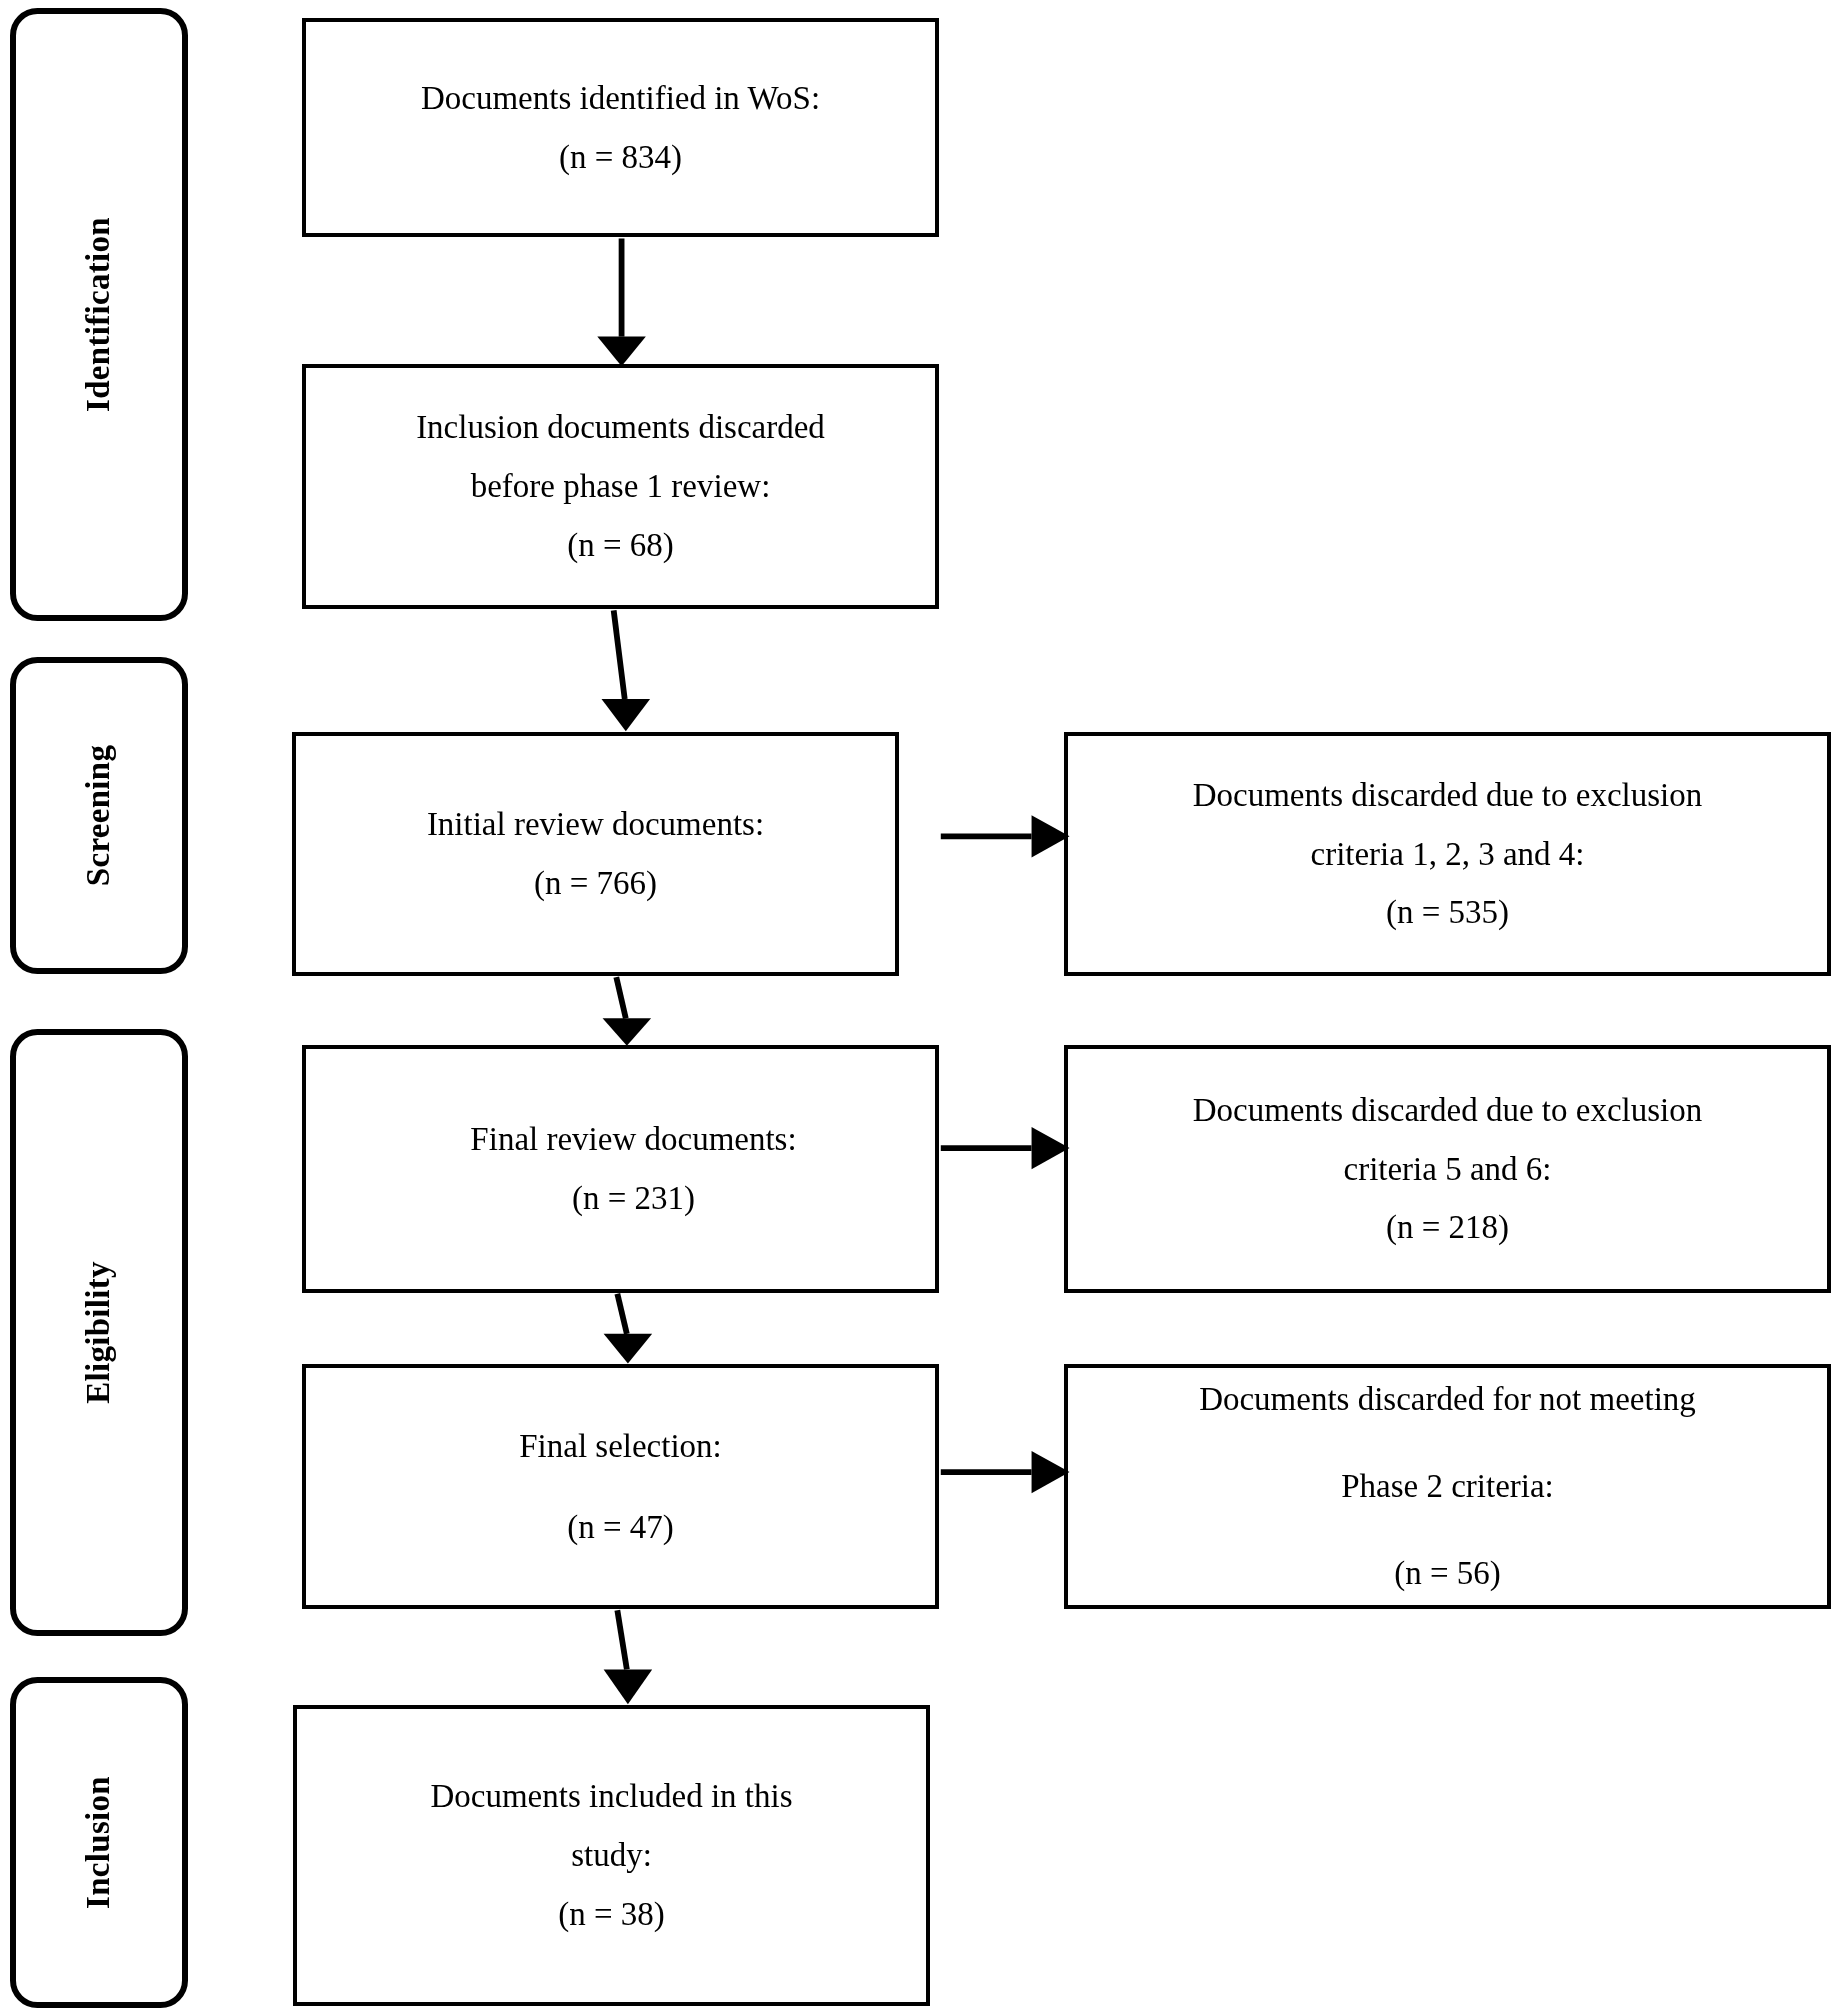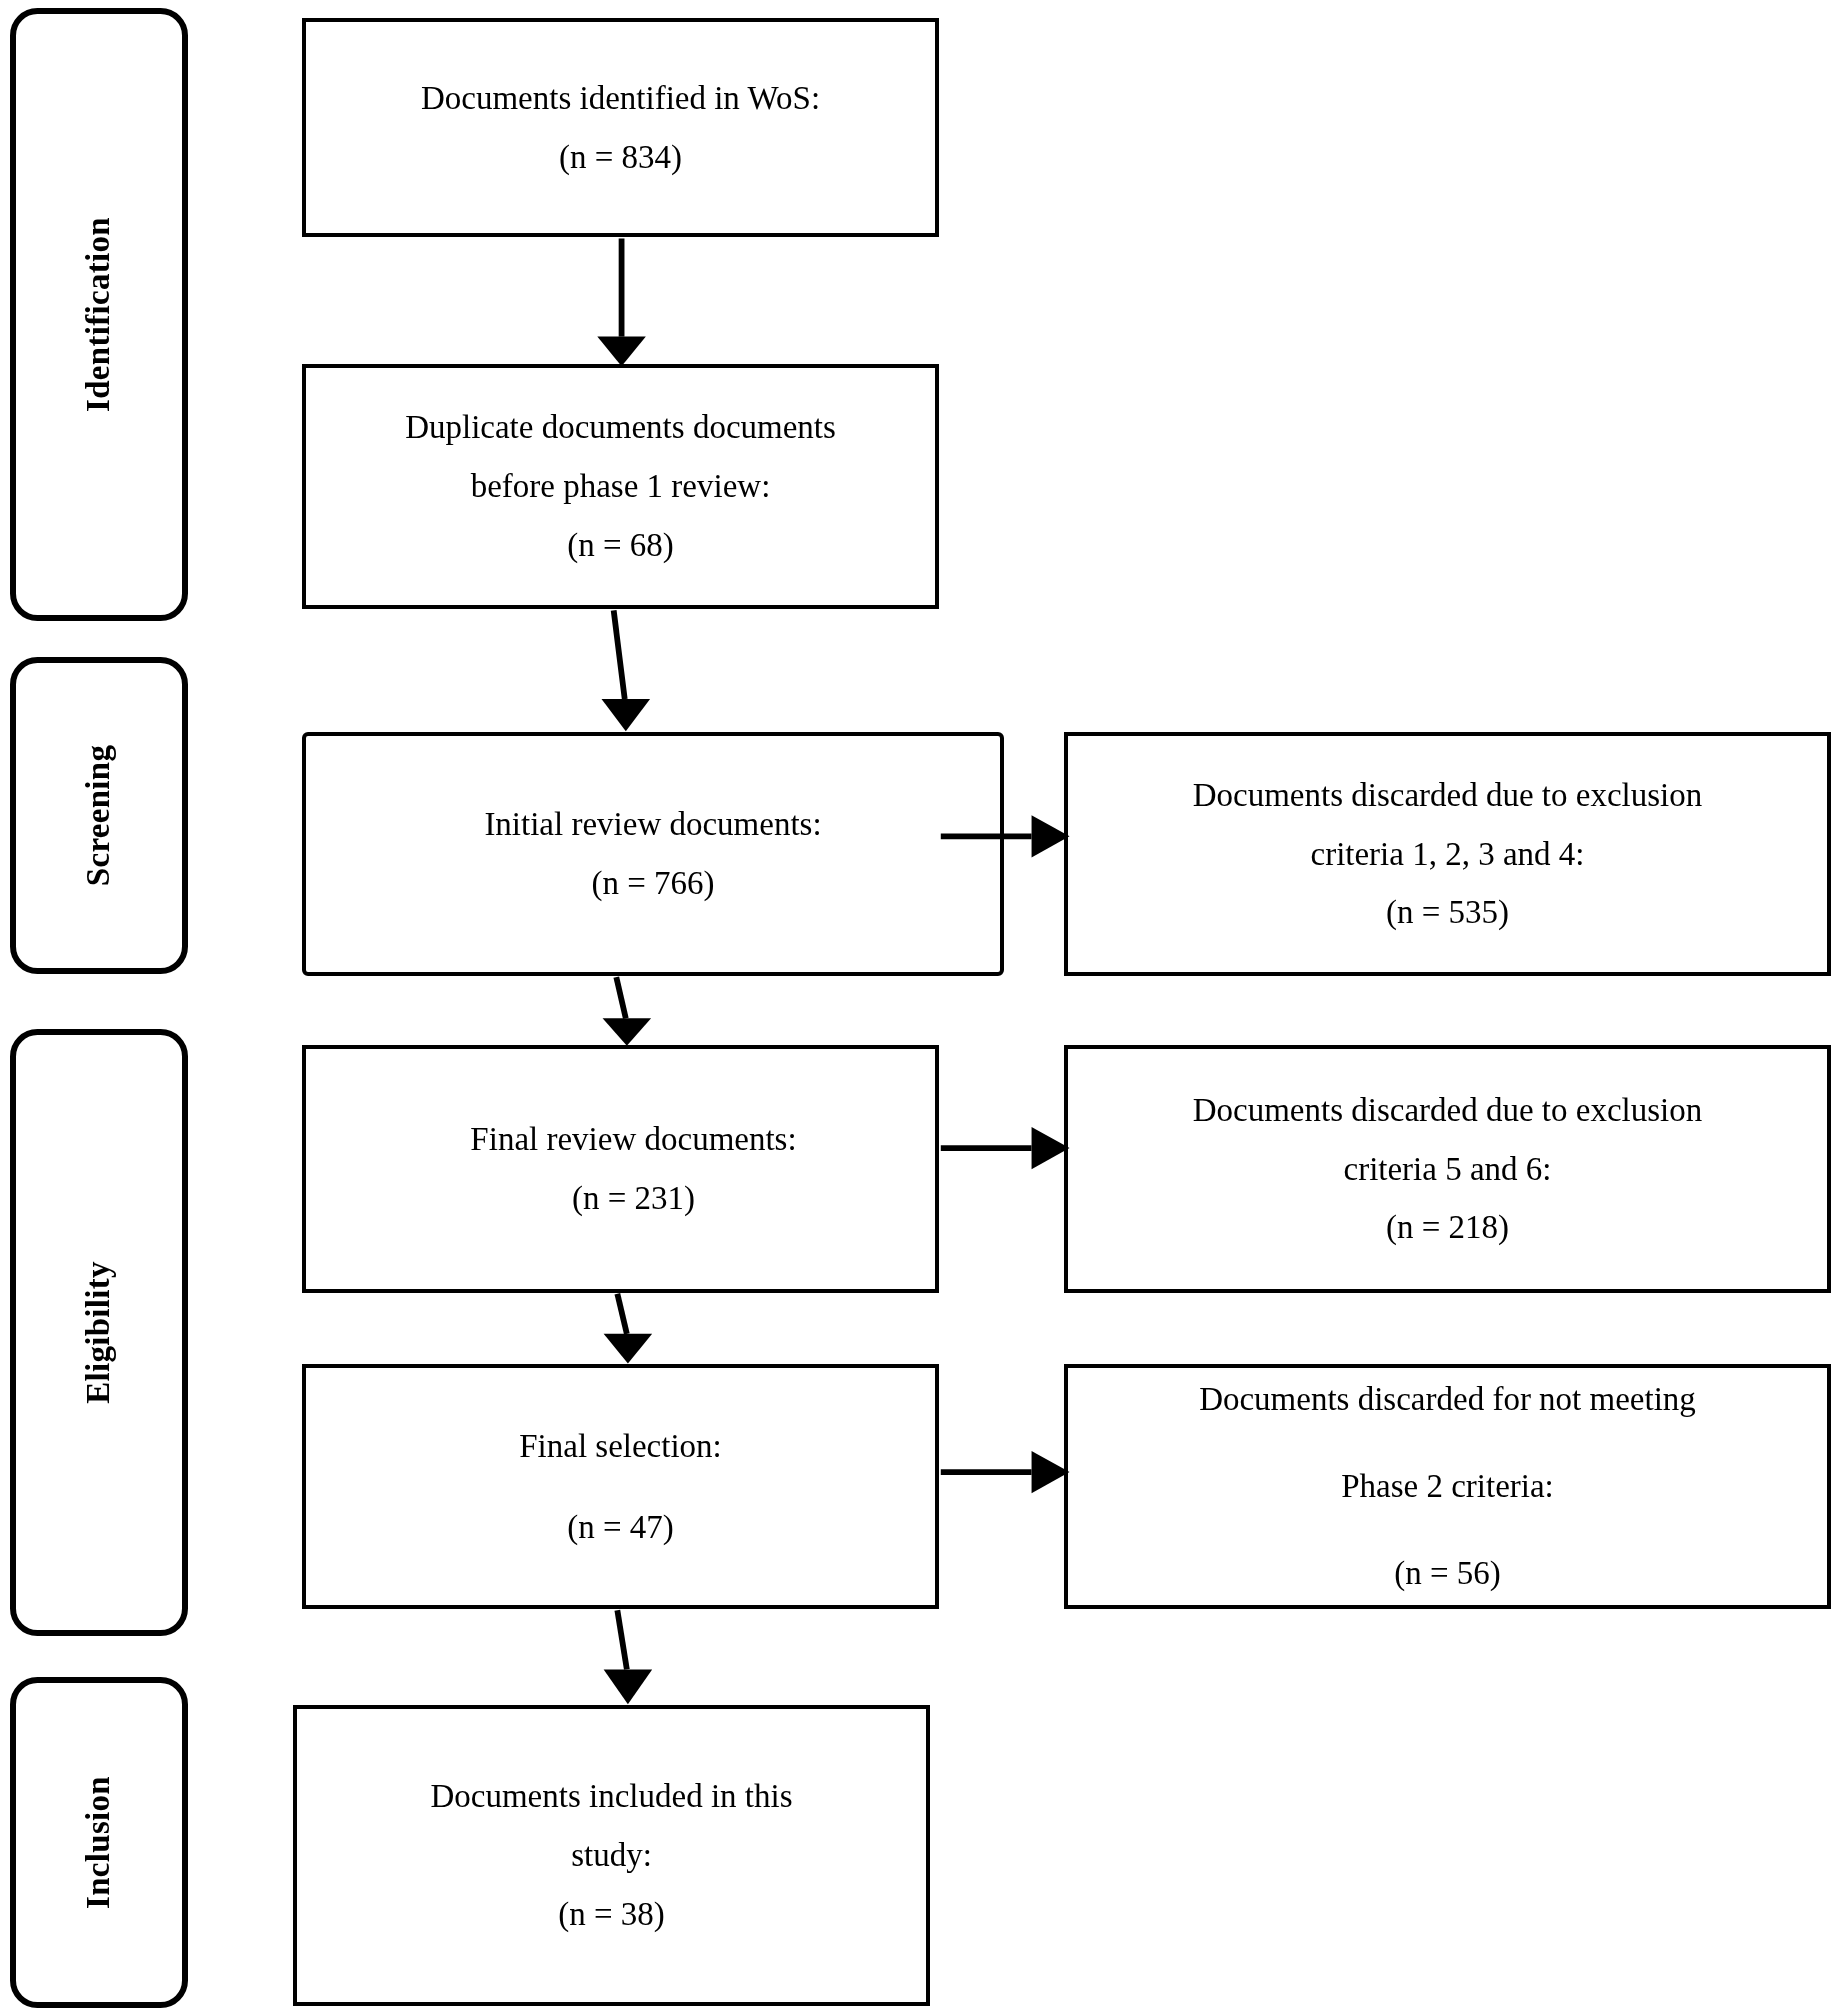--- a/index.html
+++ b/index.html
@@ -84,26 +84,26 @@
   <div class="stage-pill" style="left:9.5px; top:1677px; width:178px; height:331px;">
     <span class="stage-label">Inclusion</span>
   </div>
 
   <div class="flow-box" style="left:302px; top:18px; width:637px; height:219px;">
     <div class="line">Documents identified in WoS:</div>
     <div class="line">(n = 834)</div>
   </div>
 
   <div class="flow-box" style="left:302px; top:364px; width:637px; height:245px;">
-    <div class="line">Duplicate documents documents</div>
+    <div class="line">Inclusion documents discarded</div>
     <div class="line">before phase 1 review:</div>
     <div class="line">(n = 68)</div>
   </div>
 
-  <div class="flow-box" style="left:302px; top:732px; width:702px; height:244px;border-radius:6px;">
+  <div class="flow-box" style="left:292px; top:732px; width:607px; height:244px;">
     <div class="line">Initial review documents:</div>
     <div class="line">(n = 766)</div>
   </div>
 
   <div class="flow-box" style="left:302px; top:1045px; width:637px; height:248px;padding-left:44px;">
     <div class="line">Final review documents:</div>
     <div class="line">(n = 231)</div>
   </div>
 
   <div class="flow-box" style="left:302px; top:1364px; width:637px; height:245px;gap:22px;">

